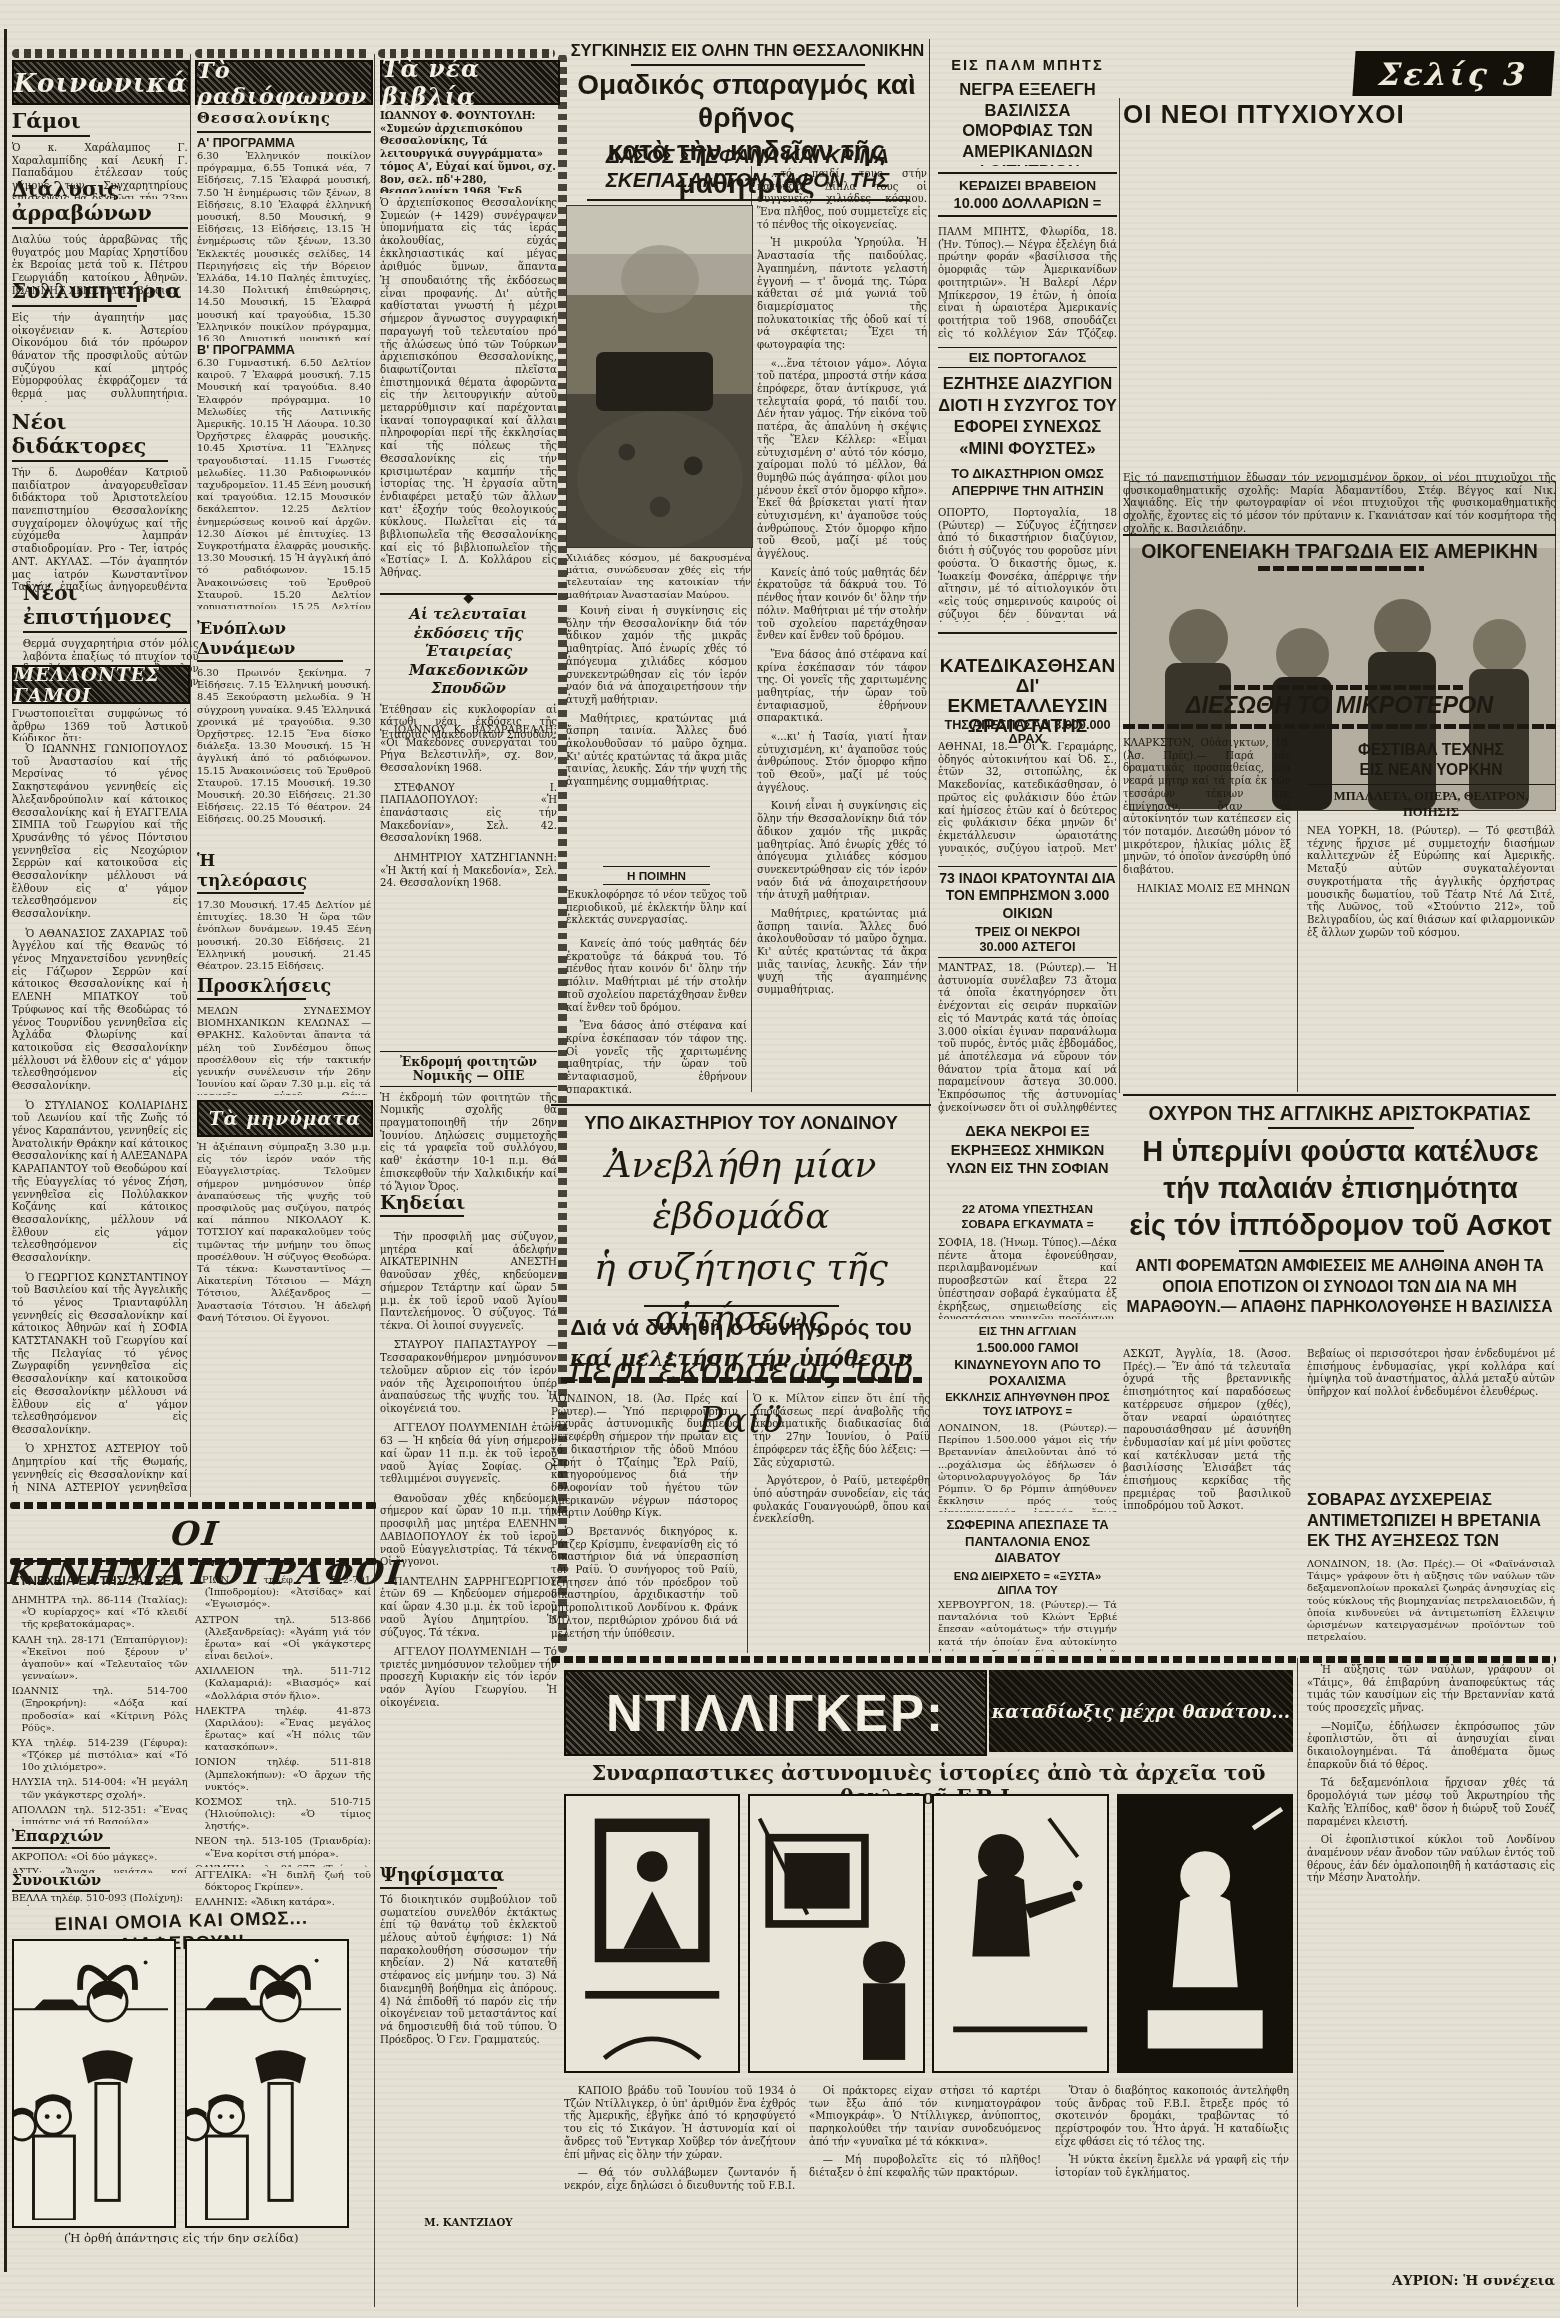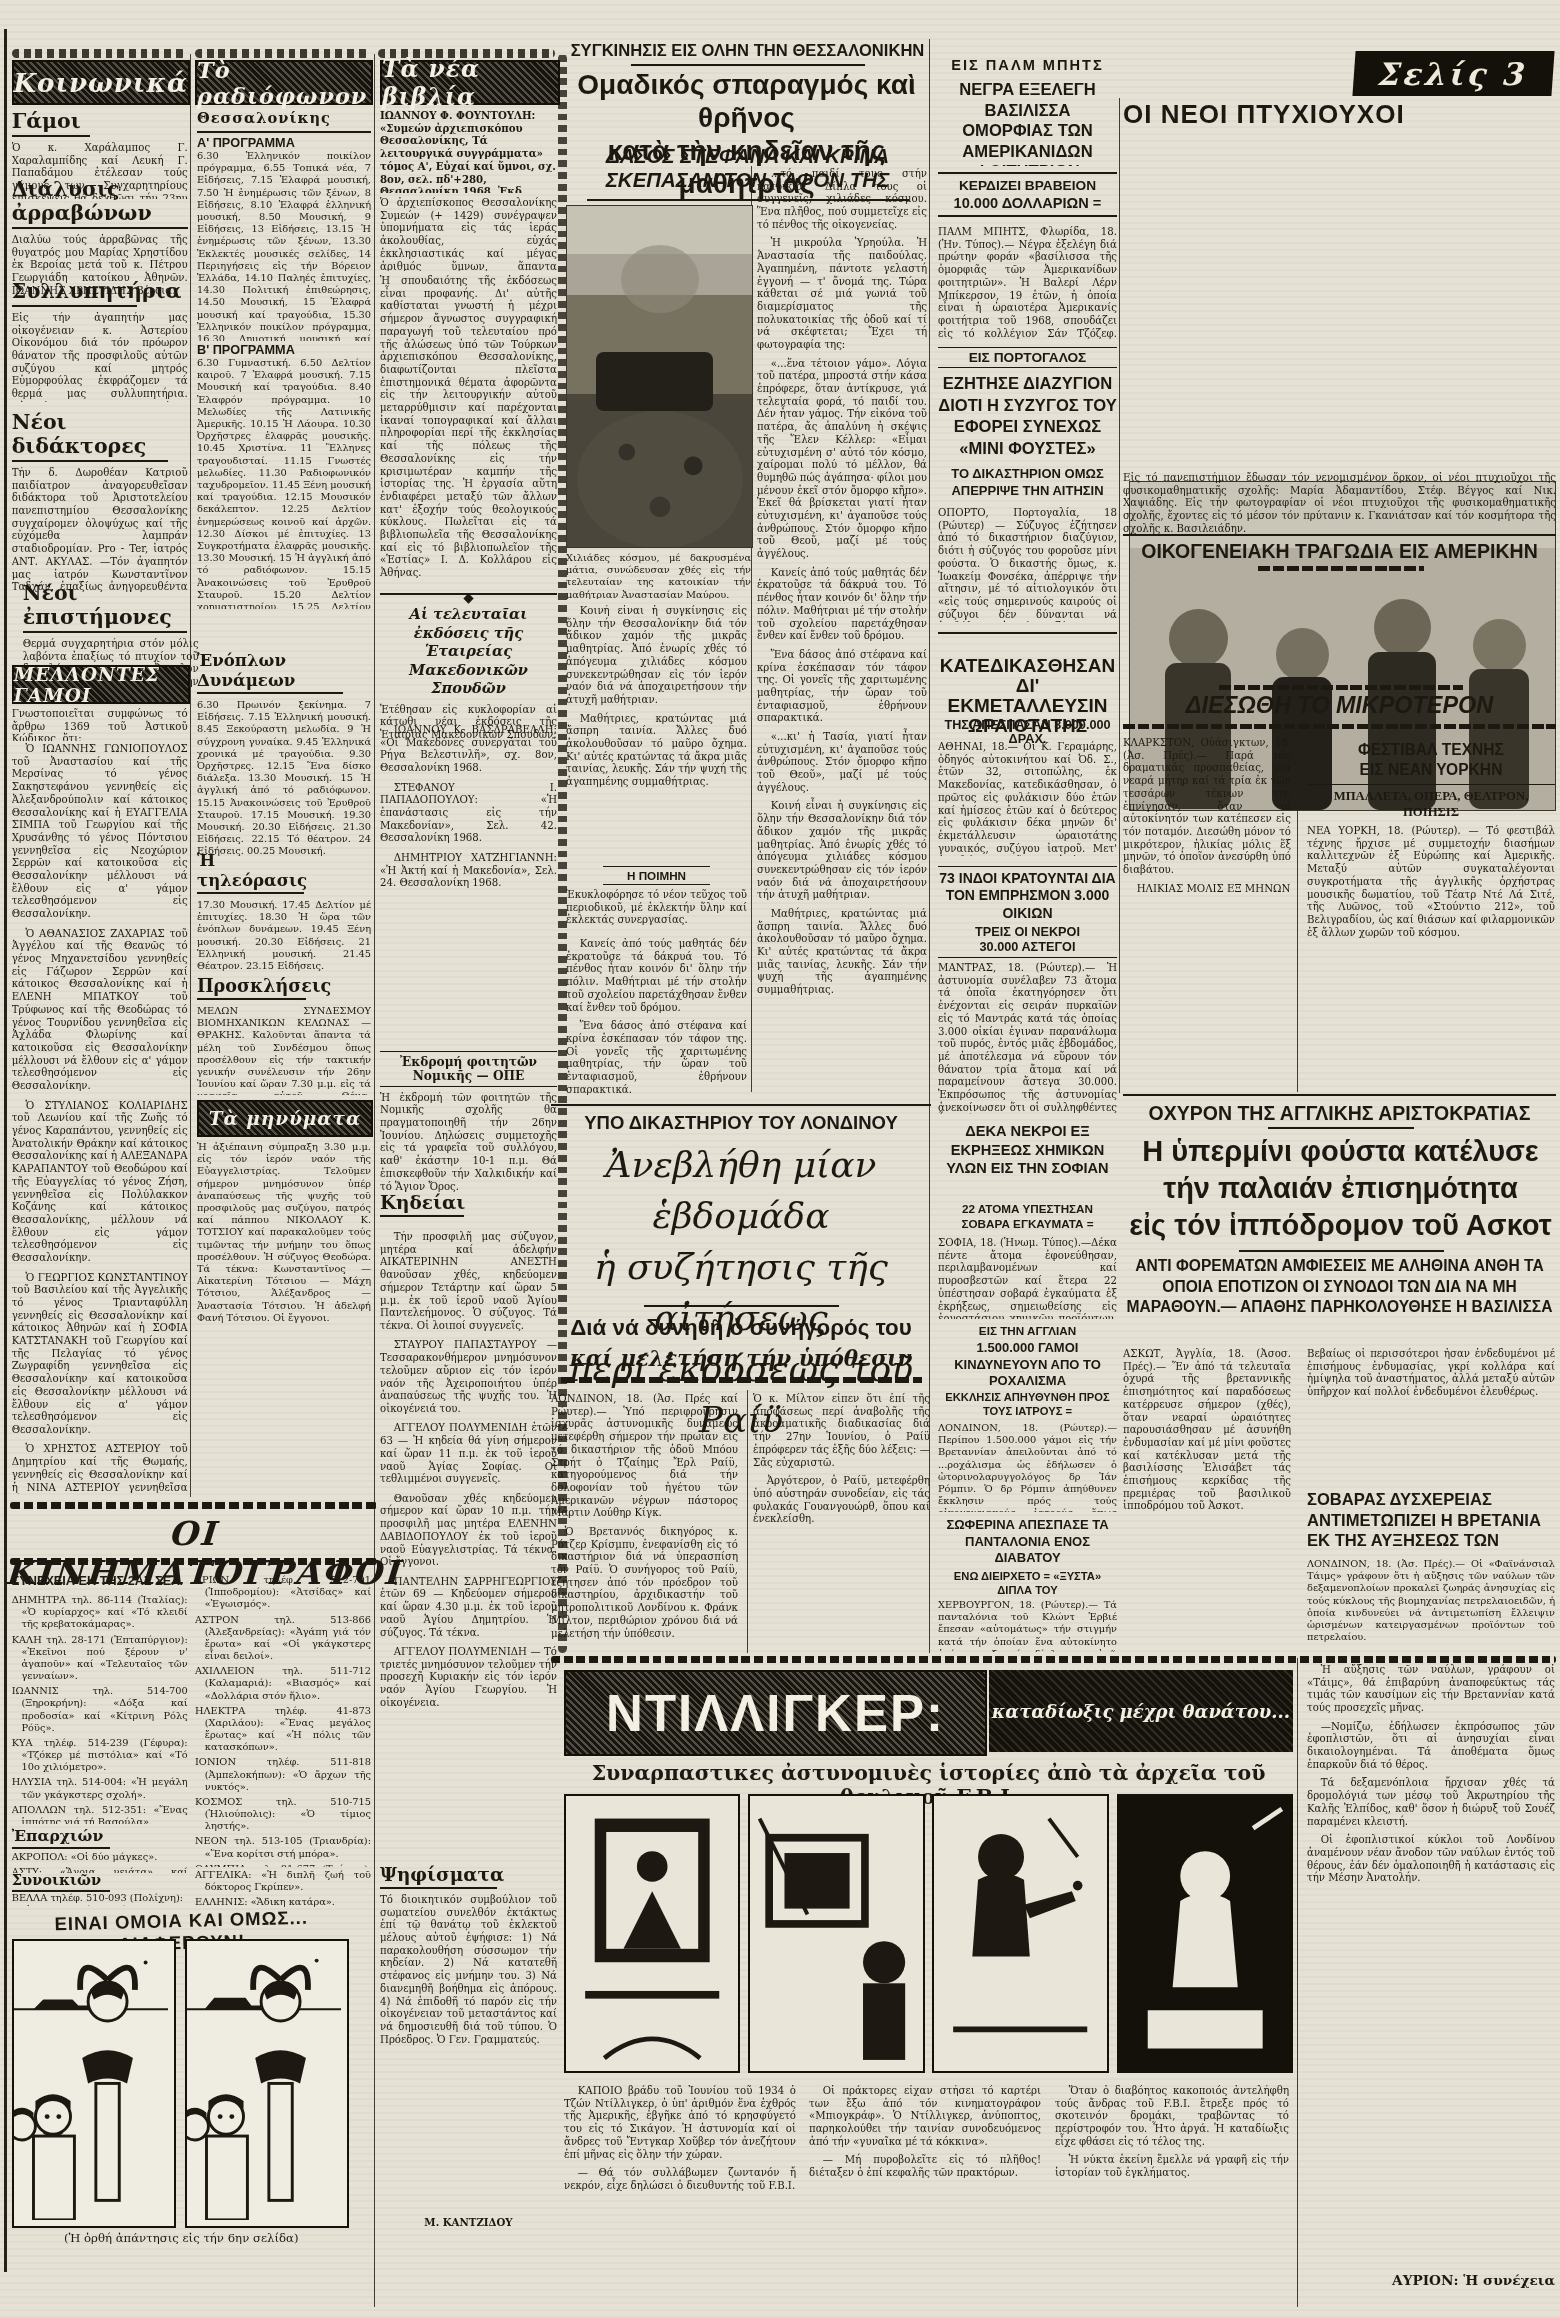--- a/index.html
+++ b/index.html
@@ -93,21 +93,21 @@
   </div>
   <div class="abs b" style="left:197px;top:109px;width:174px;font-size:14.6px;letter-spacing:1px;">Θεσσαλονίκης</div>
   <div class="abs" style="left:197px;top:131px;width:174px;">
     <div class="sans b" style="font-size:12.7px;border-top:2px solid #1d1912;padding-top:2.9px;">Α' ΠΡΟΓΡΑΜΜΑ</div>
     <div class="tiny just ov" style="height:191px;">6.30 Ἑλληνικόν ποικίλον πρόγραμμα, 6.55 Τοπικά νέα, 7 Εἰδήσεις, 7.15 Ἐλαφρά μουσική, 7.50 Ἡ ἐνημέρωσις τῶν ξένων, 8 Εἰδήσεις, 8.10 Ἐλαφρά ἑλληνική μουσική, 8.50 Μουσική, 9 Εἰδήσεις, 13 Εἰδήσεις, 13.15 Ἡ ἐνημέρωσις τῶν ξένων, 13.30 Ἐκλεκτές μουσικές σελίδες, 14 Περιηγήσεις εἰς τήν Βόρειον Ἑλλάδα, 14.10 Παληές ἐπιτυχίες, 14.30 Πολιτική ἐπιθεώρησις, 14.50 Μουσική, 15 Ἐλαφρά μουσική καί τραγούδια, 15.30 Ἑλληνικόν ποικίλον πρόγραμμα, 16.30 Δημοτική μουσική καί τραγούδια, 17 Μουσική καί τραγούδια.</div>
   </div>
   <div class="abs" style="left:197px;top:343px;width:174px;">
     <div class="sans b" style="font-size:12.7px;">Β' ΠΡΟΓΡΑΜΜΑ</div>
     <div class="tiny just ov" style="height:252px;">6.30 Γυμναστική. 6.50 Δελτίον καιροῦ. 7 Ἐλαφρά μουσική. 7.15 Μουσική καί τραγούδια. 8.40 Ἐλαφρόν πρόγραμμα. 10 Μελωδίες τῆς Λατινικῆς Ἀμερικῆς. 10.15 Ἡ Λάουρα. 10.30 Ὀρχῆστρες ἐλαφρᾶς μουσικῆς. 10.45 Χριστίνα. 11 Ἕλληνες τραγουδισταί. 11.15 Γνωστές μελωδίες. 11.30 Ραδιοφωνικόν ταχυδρομεῖον. 11.45 Ξένη μουσική καί τραγούδια. 12.15 Μουσικόν δεκάλεπτον. 12.25 Δελτίον ἐνημερώσεως κοινοῦ καί ἀρχῶν. 12.30 Δίσκοι μέ ἐπιτυχίες. 13 Συγκροτήματα ἐλαφρᾶς μουσικῆς. 13.30 Μουσική. 15 Ἡ ἀγγλική ἀπό τό ραδιόφωνον. 15.15 Ἀνακοινώσεις τοῦ Ἐρυθροῦ Σταυροῦ. 15.20 Δελτίον χρηματιστηρίου. 15.25 Δελτίον τῆς ὑδρογραφικῆς ὑπηρεσίας τοῦ Γ.Ε.Ν. 15.30 Δελτίον τιμῶν τοῦ ὑπουργείου γεωργίας. 17 Προσωπικότητες τῆς ἐποχῆς μας. 17.15 Μουσική. 17.45 Ἑλληνική χειροτεχνία. 18 Ἡ ὀρχήστρα ἐλαφρᾶς μουσικῆς. 18.15 Ἐλαφρόν ποικίλον πρόγραμμα. 18.40 Ἄς θυμηθοῦμε τά παληά. 19 Εἰδήσεις. 19.15 Ἡ ὥρα τῆς ὑπαίθρου. 19.30 Τά χρονικά τῆς ἡμέρας. 20 Λαϊκές μουσικές εἰκόνες. 20.30 Εἰδήσεις. 20.36 Μουσική. 21.30 Εἰδήσεις. 22 Ἐλαφρά μουσική. 22.15 Τό θέατρον.</div>
   </div>
-  <div class="abs" style="left:197px;top:618px;width:174px;margin-top:32px;">
+  <div class="abs" style="left:197px;top:618px;width:174px;">
     <div class="sechead" style="font-size:16.6px;width:146px;">Ἐνόπλων Δυνάμεων</div>
     <div class="tiny just ov" style="height:195px;">6.30 Πρωινόν ξεκίνημα. 7 Εἰδήσεις. 7.15 Ἑλληνική μουσική. 8.45 Ξεκούραστη μελωδία. 9 Ἡ σύγχρονη γυναίκα. 9.45 Ἑλληνικά χρονικά μέ τραγούδια. 9.30 Ὀρχῆστρες. 12.15 Ἕνα δίσκο διάλεξα. 13.30 Μουσική. 15 Ἡ ἀγγλική ἀπό τό ραδιόφωνον. 15.15 Ἀνακοινώσεις τοῦ Ἐρυθροῦ Σταυροῦ. 17.15 Μουσική. 19.30 Μουσική. 20.30 Εἰδήσεις. 21.30 Εἰδήσεις. 22.15 Τό θέατρον. 24 Εἰδήσεις. 00.25 Μουσική.</div>
   </div>
   <div class="abs" style="left:197px;top:850px;width:174px;">
     <div class="sechead" style="font-size:16.6px;width:107px;">Ἡ τηλεόρασις</div>
     <div class="tiny just ov" style="height:86px;">17.30 Μουσική. 17.45 Δελτίον μέ ἐπιτυχίες. 18.30 Ἡ ὥρα τῶν ἐνόπλων δυνάμεων. 19.45 Ξένη μουσική. 20.30 Εἰδήσεις. 21 Ἑλληνική μουσική. 21.45 Θέατρον. 23.15 Εἰδήσεις.</div>
   </div>
   <div class="abs" style="left:197px;top:975px;width:174px;">
     <div class="sechead" style="font-size:17.6px;width:109px;">Προσκλήσεις</div>
     <div class="tiny just ov" style="height:90px;">ΜΕΛΩΝ ΣΥΝΔΕΣΜΟΥ ΒΙΟΜΗΧΑΝΙΚΩΝ ΚΕΛΩΝΑΣ — ΘΡΑΚΗΣ. Καλοῦνται ἅπαντα τά μέλη τοῦ Συνδέσμου ὅπως προσέλθουν εἰς τήν τακτικήν γενικήν συνέλευσιν τήν 26ην Ἰουνίου καί ὥραν 7.30 μ.μ. εἰς τά γραφεῖα αὐτοῦ. Θέμα: Προϋπολογισμός καί ἀνακοινώσεις τοῦ διοικητικοῦ συμβουλίου.</div>

